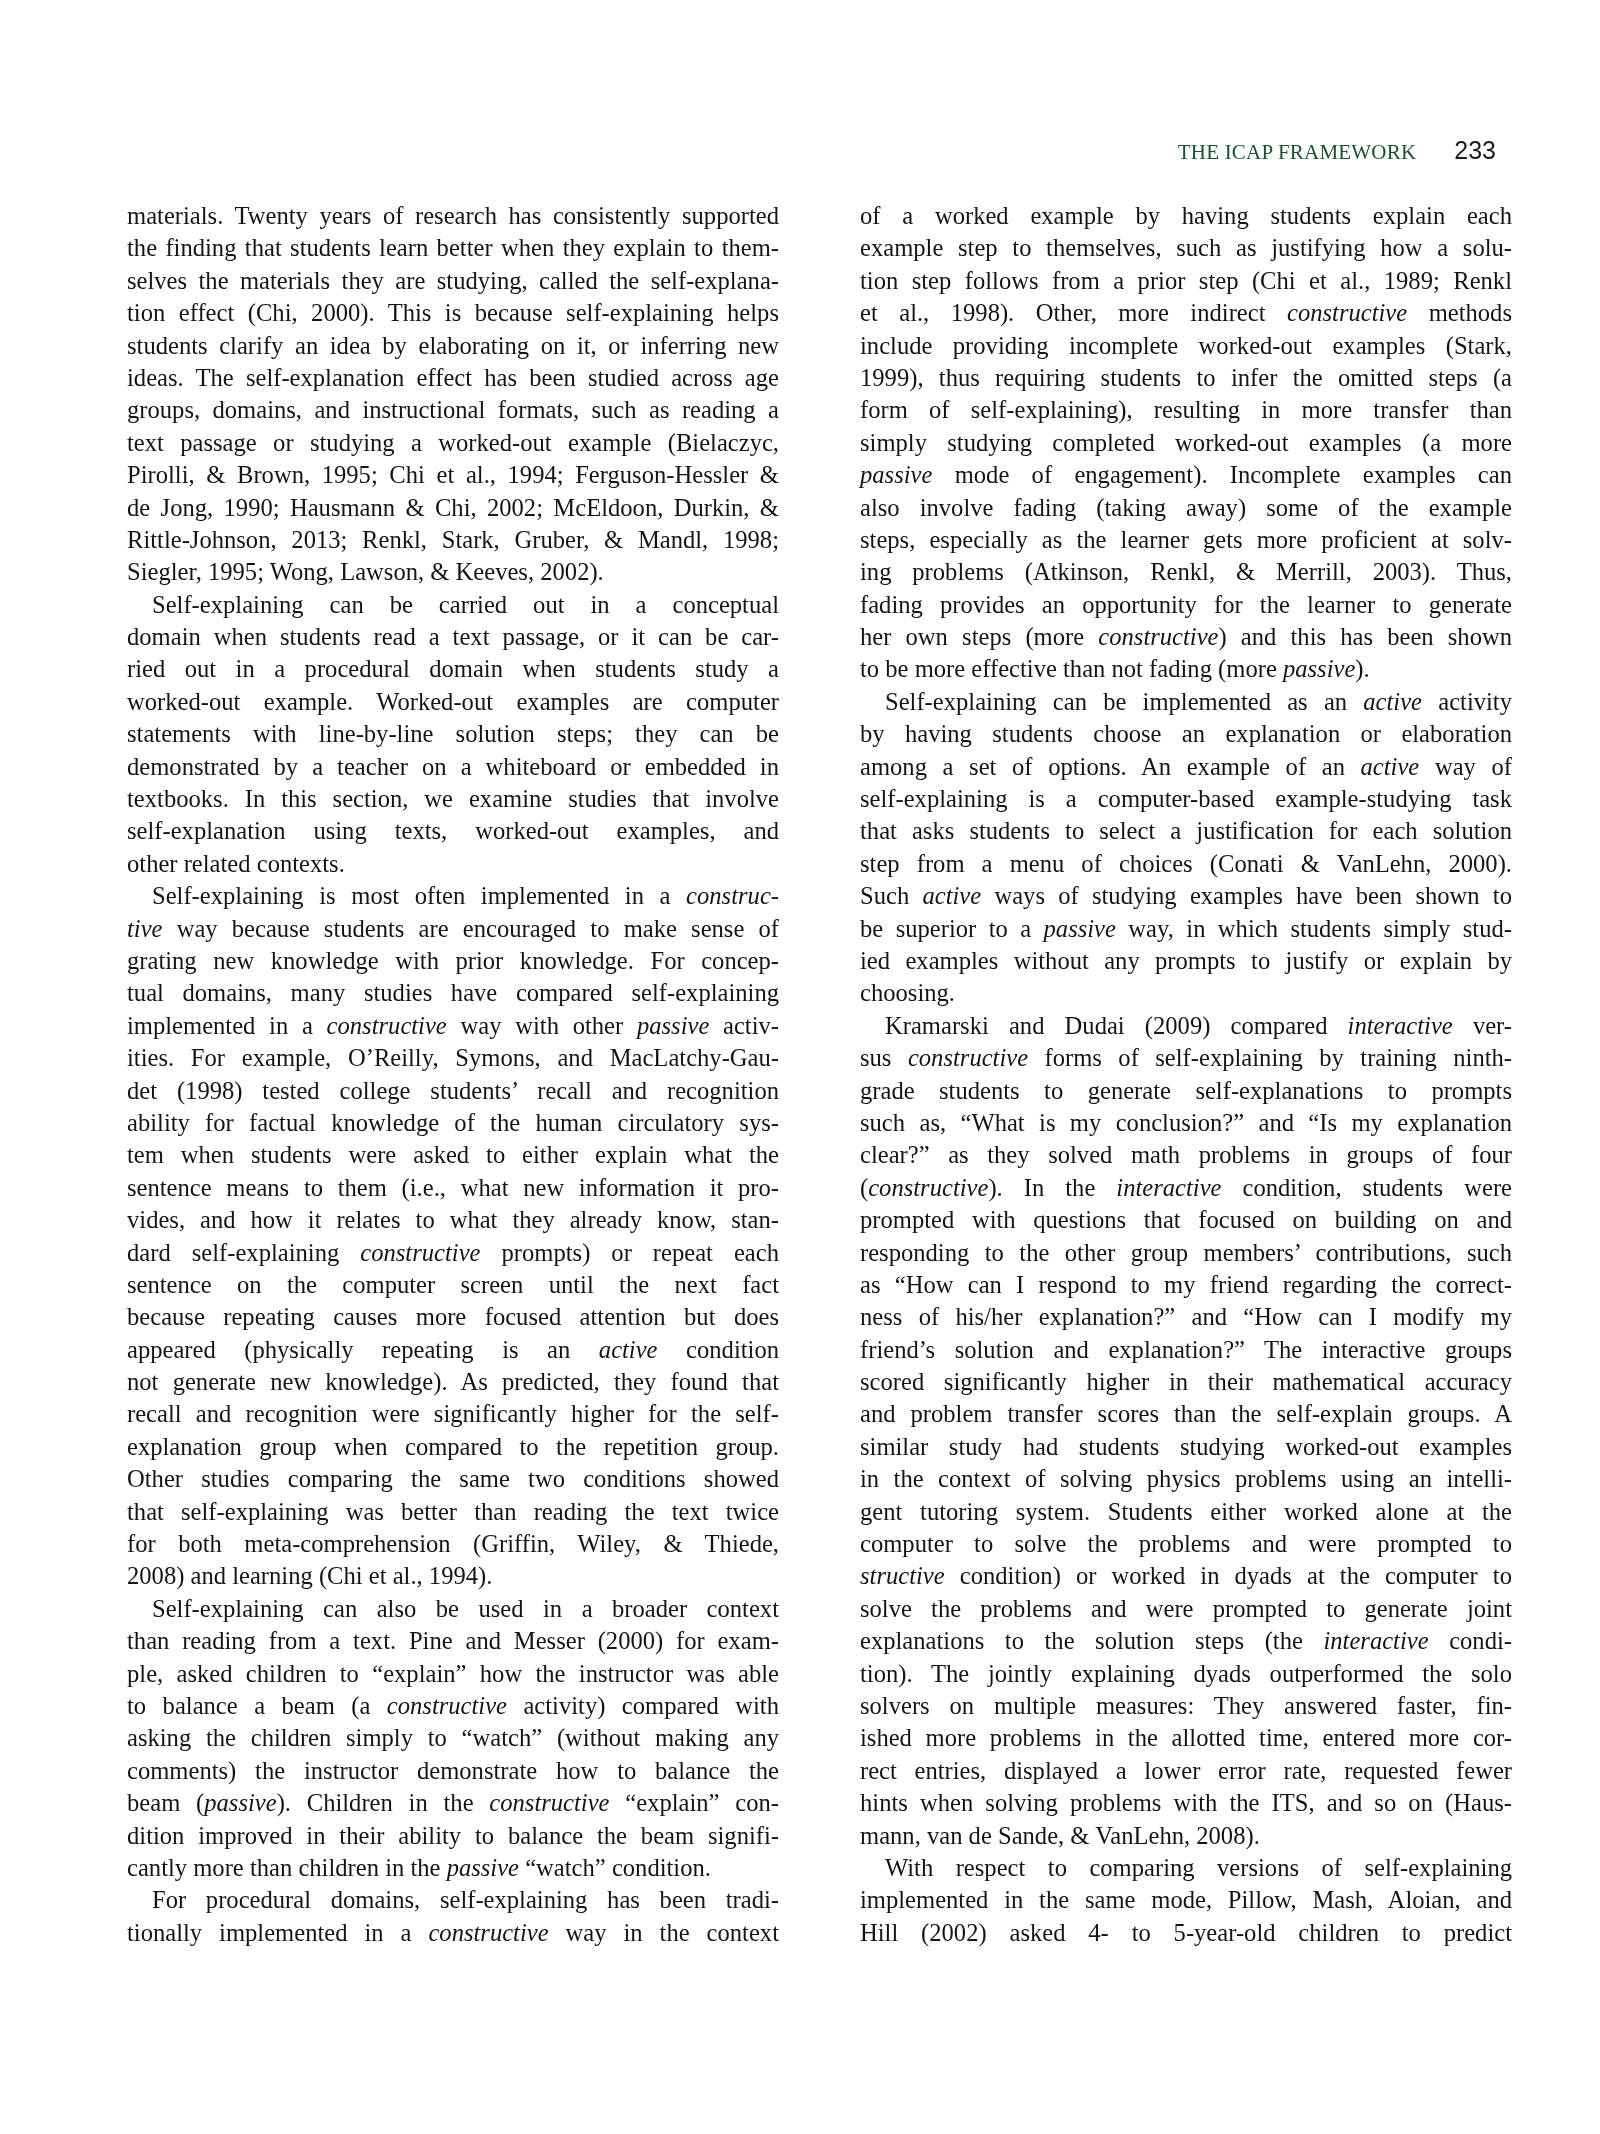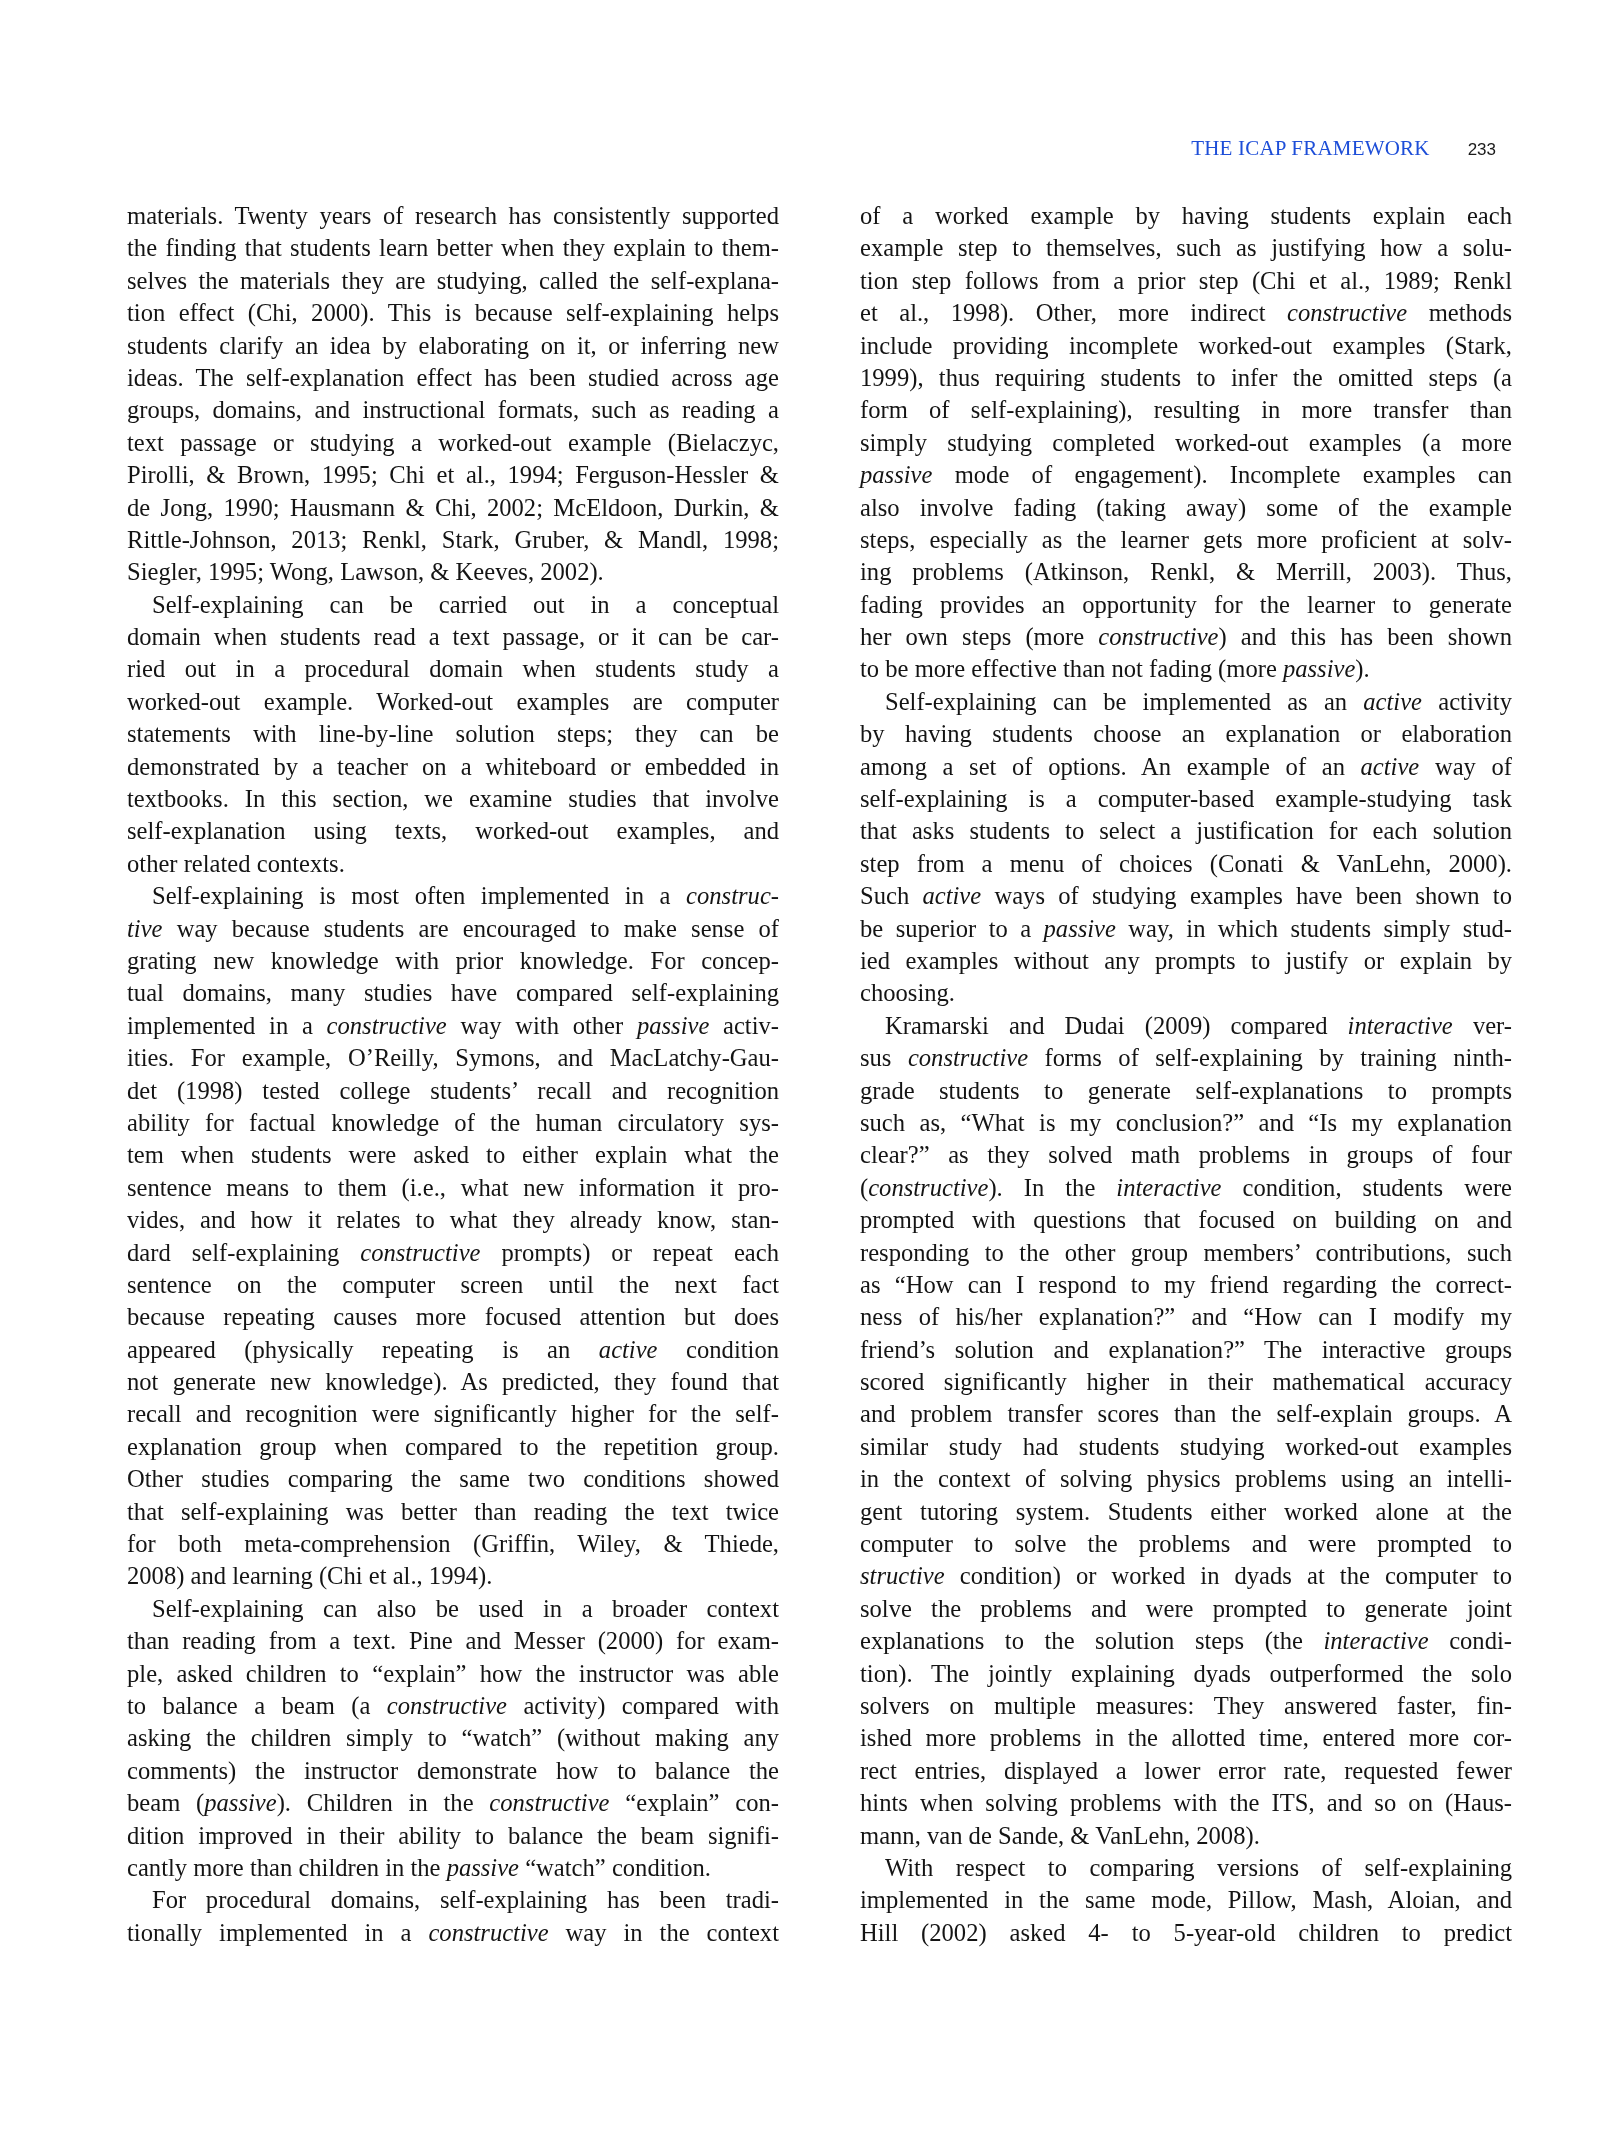--- a/index.html
+++ b/index.html
@@ -1,19 +1,19 @@
 <!DOCTYPE html>
 <html><head>
 <meta charset="utf-8">
 <style>
   html, body { margin: 0; padding: 0; background: #ffffff; }
   body { width: 1600px; height: 2134px; position: relative; overflow: hidden; color: #141414; }
   .running-head { position: absolute; top: 136px; right: 104px; display: flex; align-items: baseline; }
-  .rh-title { font-family: "Liberation Serif", serif; font-size: 21px; letter-spacing: 0.2px; color: #1d4ed8; }
-  .rh-page { font-family: "Liberation Sans", sans-serif; font-size: 17px; margin-left: 38px; color: #1a1a1a; text-align: right; }
+  .rh-title { font-family: "Liberation Serif", serif; font-size: 21px; letter-spacing: 0.2px; color: #14532d; }
+  .rh-page { font-family: "Liberation Sans", sans-serif; font-size: 25px; margin-left: 38px; color: #1a1a1a; text-align: right; }
   .col { position: absolute; top: 200px; width: 652px; font-family: "Liberation Serif", serif; font-size: 24.6px; }
   .col-left { left: 127px; }
   .col-right { left: 834px; margin-left: 26px; }
   .line { height: 32.4px; line-height: 32.4px; white-space: nowrap; text-align: justify; text-align-last: justify; }
   .line.last { text-align-last: left; }
   .line.indent { padding-left: 25px; }
   .line span.it { font-style: italic; }
 </style>
 </head>
 <body>

